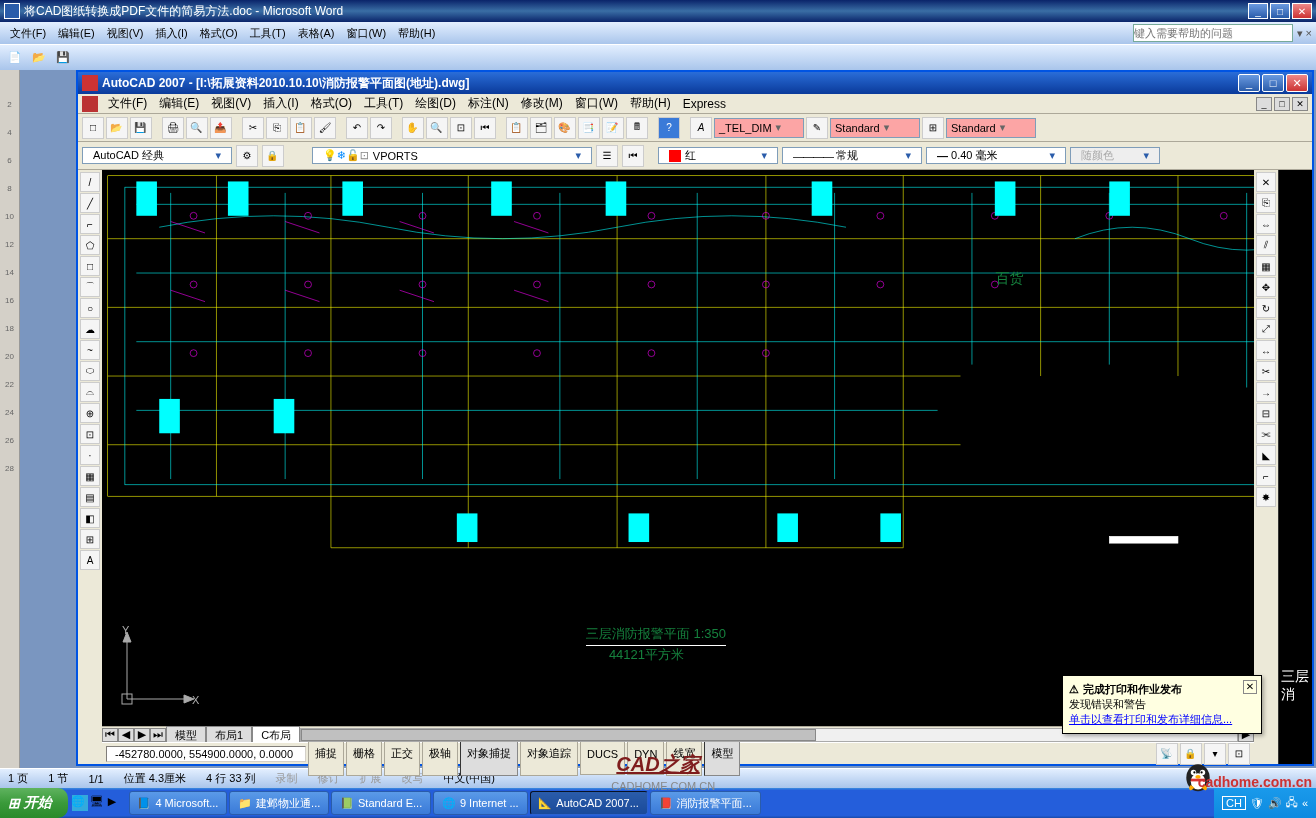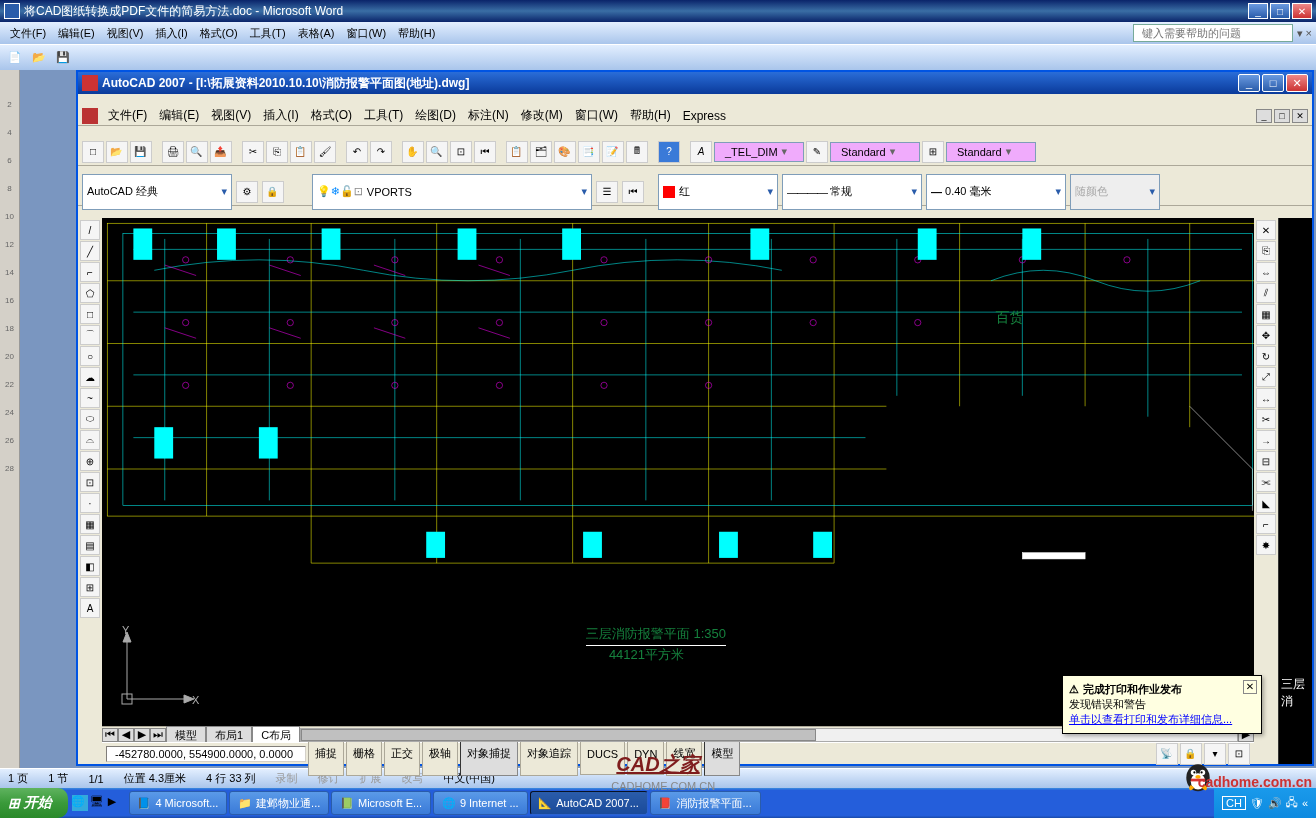--- a/index.html
+++ b/index.html
@@ -9,52 +9,52 @@
 .word-window { width: 100%; height: 100%; display: flex; flex-direction: column; }
 .word-titlebar { height: 22px; background: linear-gradient(#0a246a, #3a6ea5, #0a246a); color: #fff; display: flex; align-items: center; padding: 0 4px; }
 .word-titlebar .icon { width: 16px; height: 16px; background: #2a5caa; margin-right: 4px; border: 1px solid #fff; }
 .word-titlebar .title { flex: 1; font-size: 12px; }
 .win-btns { display: flex; gap: 2px; }
 .win-btn { width: 20px; height: 16px; background: linear-gradient(#6a9ae0, #2a5caa); border: 1px solid #fff; display: flex; align-items: center; justify-content: center; color: #fff; font-size: 10px; cursor: pointer; }
 .win-btn.close { background: linear-gradient(#e88, #c33); }
 
 .word-menubar { height: 22px; background: linear-gradient(#e3efff, #a9c5eb); display: flex; align-items: center; padding: 0 4px; }
 .word-menubar .mitem { padding: 2px 6px; cursor: pointer; }
-.word-menubar .help-box { margin-left: auto; width: 160px; height: 18px; border: 1px solid #7a9; background: #fff; padding: 0 8px; color: #999; font-size: 11px; }
+.word-menubar .help-box { margin-left: auto; width: 160px; height: 18px; border: 1px solid #7a9; background: #fff; padding: 0 0; color: #999; font-size: 11px; }
 
 .word-toolbar { height: 26px; background: linear-gradient(#e3efff, #a9c5eb); border-top: 1px solid #fff; display: flex; align-items: center; padding: 0 4px; gap: 2px; }
 .tb-btn { width: 22px; height: 22px; border: 1px solid transparent; display: flex; align-items: center; justify-content: center; cursor: pointer; }
 
 .word-body { flex: 1; display: flex; background: #7a96c0; }
 .word-ruler-v { width: 20px; background: #d4d0c8; border-right: 1px solid #999; display: flex; flex-direction: column; align-items: center; padding-top: 30px; font-size: 8px; color: #666; }
 .word-ruler-v div { height: 28px; }
 .word-content { flex: 1; position: relative; background: #7a96c0; }
 
 
-.cad-window { position: absolute; left: 6px; top: 0; right: 2px; bottom: 2px; border: 2px solid #0054e3; background: #ece9d8; display: flex; flex-direction: column; gap: 12px; }
+.cad-window { position: absolute; left: 6px; top: 0; right: 2px; bottom: 2px; border: 2px solid #0054e3; background: #ece9d8; display: flex; flex-direction: column; }
 .cad-titlebar { height: 22px; background: linear-gradient(#2a6dd8, #0a3a9a); color: #fff; display: flex; align-items: center; padding: 0 4px; }
 .cad-titlebar .icon { width: 16px; height: 16px; background: #c33; margin-right: 4px; }
 .cad-titlebar .title { flex: 1; font-size: 12px; font-weight: bold; }
 .cad-win-btn { width: 22px; height: 18px; background: linear-gradient(#6a9ae0, #2a5caa); border: 1px solid #fff; margin-left: 2px; display: flex; align-items: center; justify-content: center; color: #fff; cursor: pointer; border-radius: 2px; }
 .cad-win-btn.close { background: linear-gradient(#e88, #c33); }
 
 .cad-menubar { height: 20px; background: #ece9d8; display: flex; align-items: center; padding: 0 4px; border-bottom: 1px solid #aca899; }
 .cad-menubar .icon { width: 16px; height: 16px; background: #b33; margin-right: 4px; }
 .cad-menubar .mitem { padding: 2px 6px; cursor: pointer; font-size: 12px; }
 .cad-menubar .mini-btns { margin-left: auto; display: flex; gap: 2px; }
 .cad-menubar .mini-btn { width: 16px; height: 14px; border: 1px solid #888; background: #ddd; font-size: 9px; display: flex; align-items: center; justify-content: center; cursor: pointer; }
 
 .cad-toolbar { height: 28px; background: #ece9d8; border-bottom: 1px solid #aca899; display: flex; align-items: center; padding: 0 4px; gap: 2px; }
 .cad-tb-btn { width: 22px; height: 22px; border: 1px solid #ccc; background: #f5f5f5; display: flex; align-items: center; justify-content: center; cursor: pointer; font-size: 10px; }
 .cad-tb-sep { width: 6px; }
-.cad-tb-drop { height: 20px; border: 1px solid #7f9db9; background: #f0abfc; padding: 0 10px; display: flex; align-items: center; font-size: 11px; cursor: pointer; }
+.cad-tb-drop { height: 20px; border: 1px solid #7f9db9; background: #fca5a5; padding: 0 4px; display: flex; align-items: center; font-size: 11px; cursor: pointer; }
 .cad-tb-drop .arrow { margin-left: 4px; color: #666; }
 
 .cad-toolbar2 { height: 28px; background: #ece9d8; border-bottom: 1px solid #aca899; display: flex; align-items: center; padding: 0 4px; gap: 4px; }
-.cad-drop { height: 36px; border: 1px solid #7f9db9; background: #fff; padding: 0 4px; display: flex; align-items: center; font-size: 11px; min-width: 60px; }
+.cad-drop { height: 17px; border: 1px solid #7f9db9; background: #fff; padding: 0 10px; display: flex; align-items: center; font-size: 11px; min-width: 60px; }
 .cad-drop .arrow { margin-left: auto; color: #2a5caa; }
 .color-swatch { width: 12px; height: 12px; margin-right: 4px; }
 
 .cad-main { flex: 1; display: flex; background: #000; }
 .cad-tools-left, .cad-tools-right { width: 24px; background: #ece9d8; display: flex; flex-direction: column; align-items: center; padding: 2px 0; gap: 1px; }
 .cad-tool { width: 20px; height: 20px; border: 1px solid #ccc; background: #f5f5f5; cursor: pointer; font-size: 10px; display: flex; align-items: center; justify-content: center; }
 
 .cad-canvas-wrap { flex: 1; display: flex; flex-direction: column; }
 .cad-canvas { flex: 1; background: #000; position: relative; overflow: hidden; }
 .cad-drawing { position: absolute; top: 0; left: 0; right: 0; height: 70%; }
@@ -433,21 +433,21 @@
             <div class="cad-tool">✂</div>
             <div class="cad-tool">→</div>
             <div class="cad-tool">⊟</div>
             <div class="cad-tool">⫘</div>
             <div class="cad-tool">◣</div>
             <div class="cad-tool">⌐</div>
             <div class="cad-tool">✸</div>
           </div>
 
           <div style="width:34px;background:#000;border-left:1px solid #333;position:relative">
-            <div style="position:absolute;bottom:54px;left:2px;color:#fff;font-size:12px;writing-mode:horizontal-tb">三层消</div>
+            <div style="position:absolute;bottom:60px;left:2px;color:#fff;font-size:14px;writing-mode:horizontal-tb">三层消</div>
           </div>
         </div>
 
         <div class="notify">
           <div class="nclose">✕</div>
           <div class="ntitle">
               <span>⚠</span>
               <span>完成打印和作业发布</span>
             </div>
           <div>发现错误和警告</div>
@@ -483,21 +483,21 @@
     <div class="task-item">
         <span>📘</span>
         <span>4 Microsoft...</span>
       </div>
     <div class="task-item">
         <span>📁</span>
         <span>建邺物业通...</span>
       </div>
     <div class="task-item">
         <span>📗</span>
-        <span>Microsoft E...</span>
+        <span>Standard E...</span>
       </div>
     <div class="task-item">
         <span>🌐</span>
         <span>9 Internet ...</span>
       </div>
     <div class="task-item active">
         <span>📐</span>
         <span>AutoCAD 2007...</span>
       </div>
     <div class="task-item">

